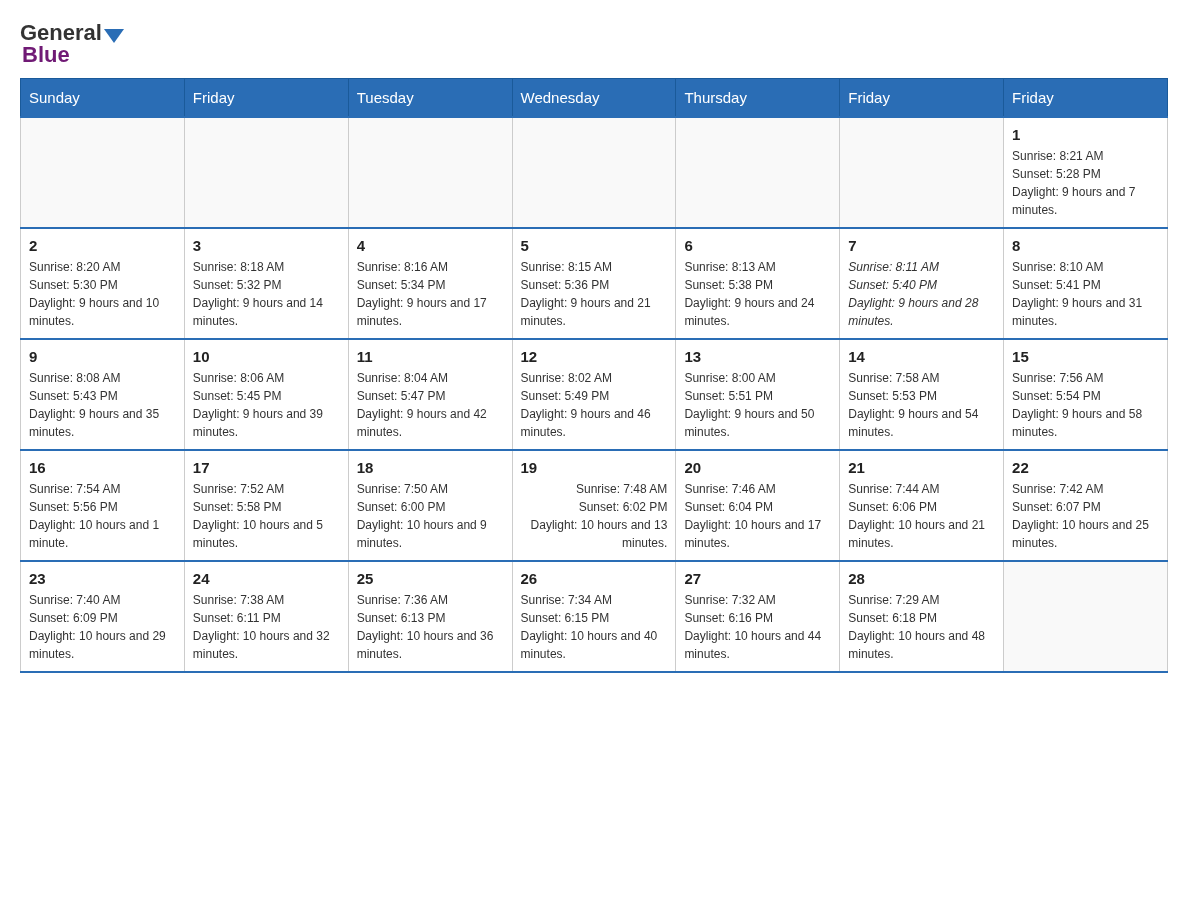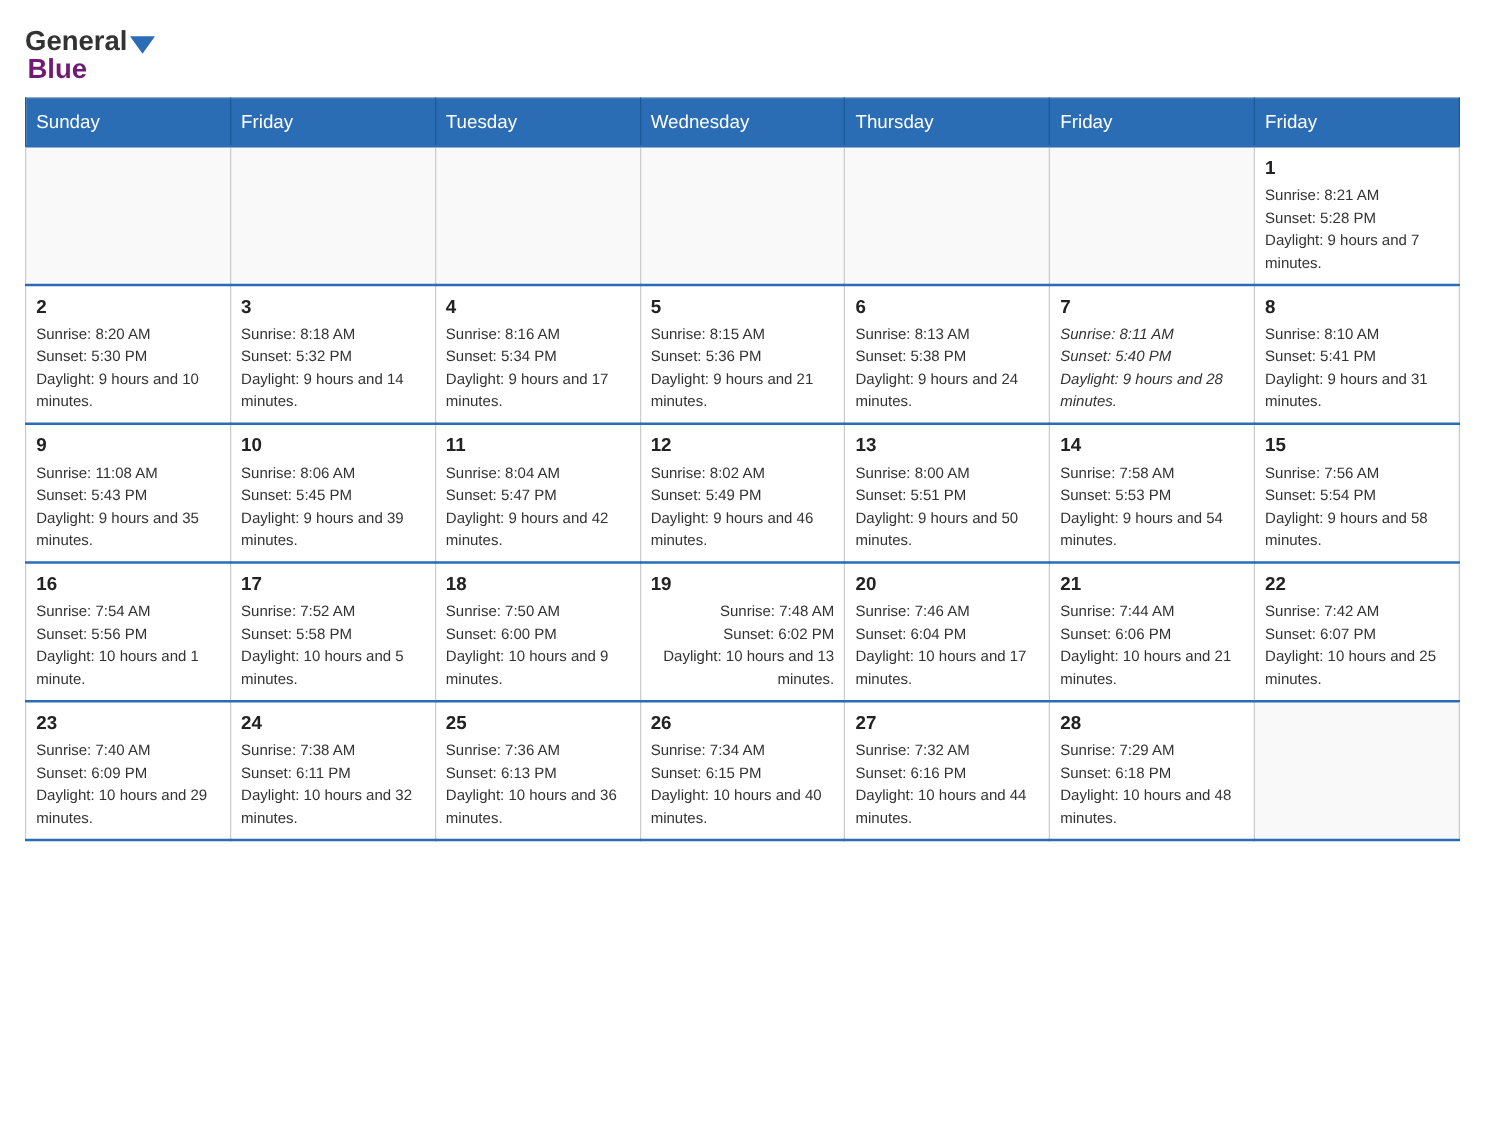--- a/index.html
+++ b/index.html
@@ -182,21 +182,21 @@
         <td>
           <span class="day-number">8</span>
           <div class="day-info" style="white-space: pre-line;">Sunrise: 8:10 AM
 Sunset: 5:41 PM
 Daylight: 9 hours and 31 minutes.</div>
         </td>
       </tr>
       <tr>
         <td>
           <span class="day-number">9</span>
-          <div class="day-info" style="white-space: pre-line;">Sunrise: 11:08 AM
+          <div class="day-info" style="white-space: pre-line;">Sunrise: 8:08 AM
 Sunset: 5:43 PM
 Daylight: 9 hours and 35 minutes.</div>
         </td>
         <td>
           <span class="day-number">10</span>
           <div class="day-info" style="white-space: pre-line;">Sunrise: 8:06 AM
 Sunset: 5:45 PM
 Daylight: 9 hours and 39 minutes.</div>
         </td>
         <td>

